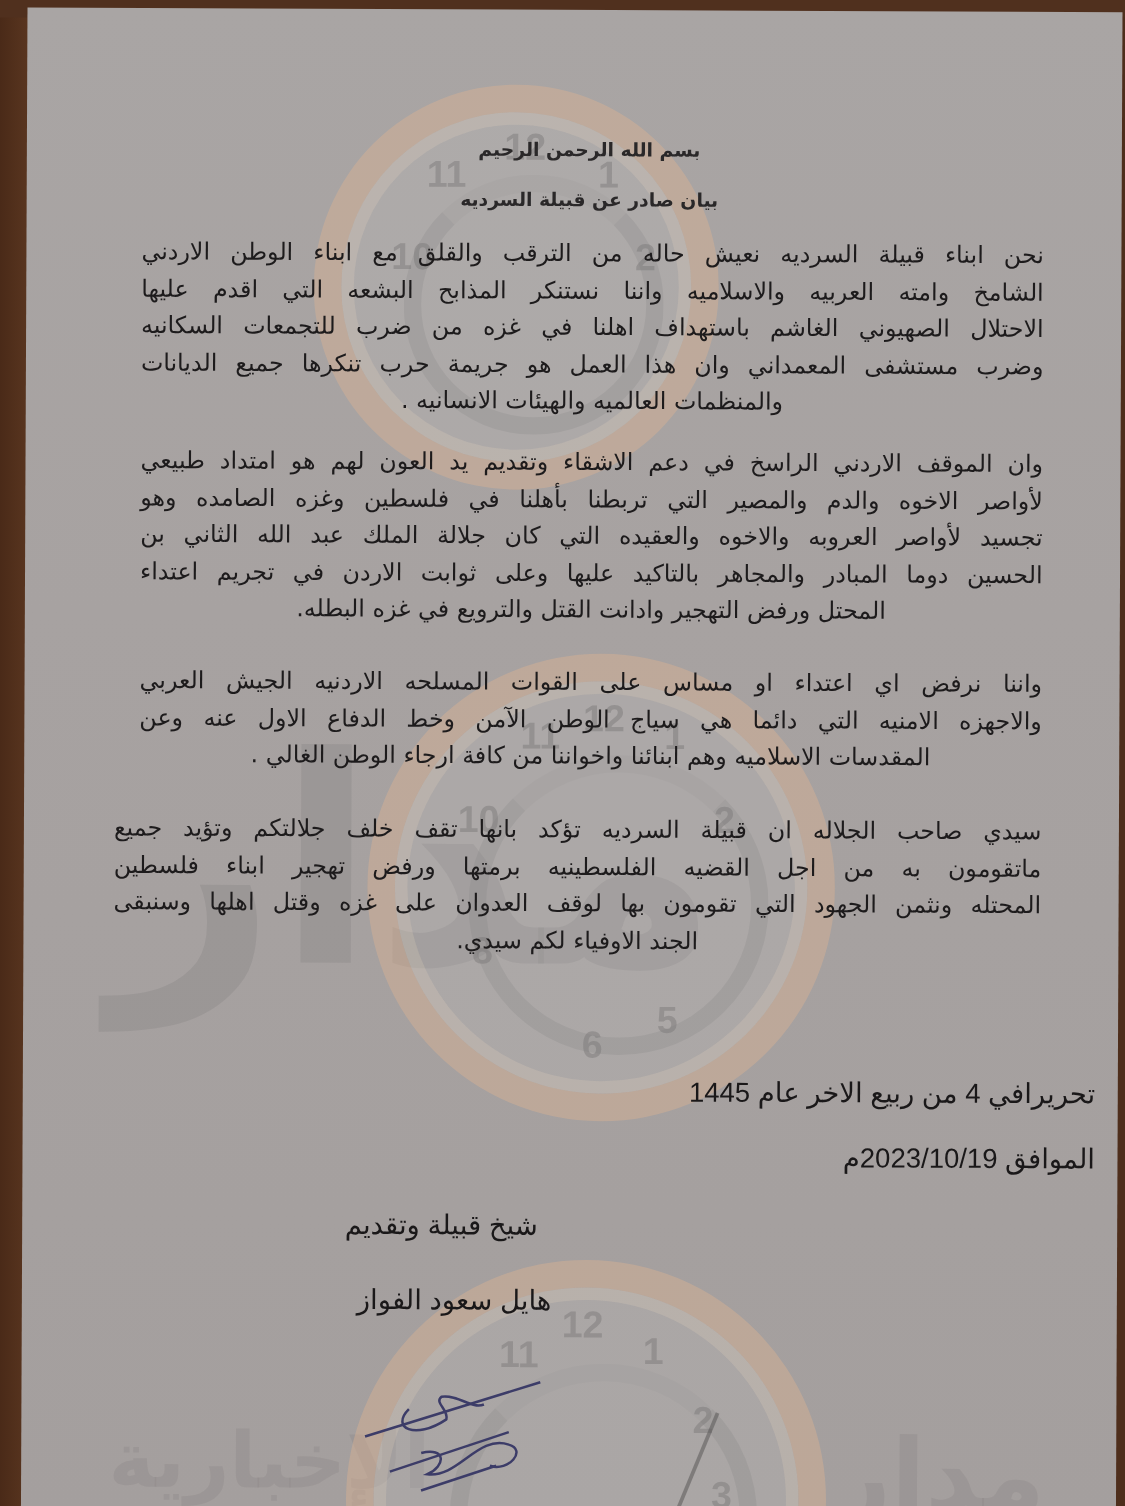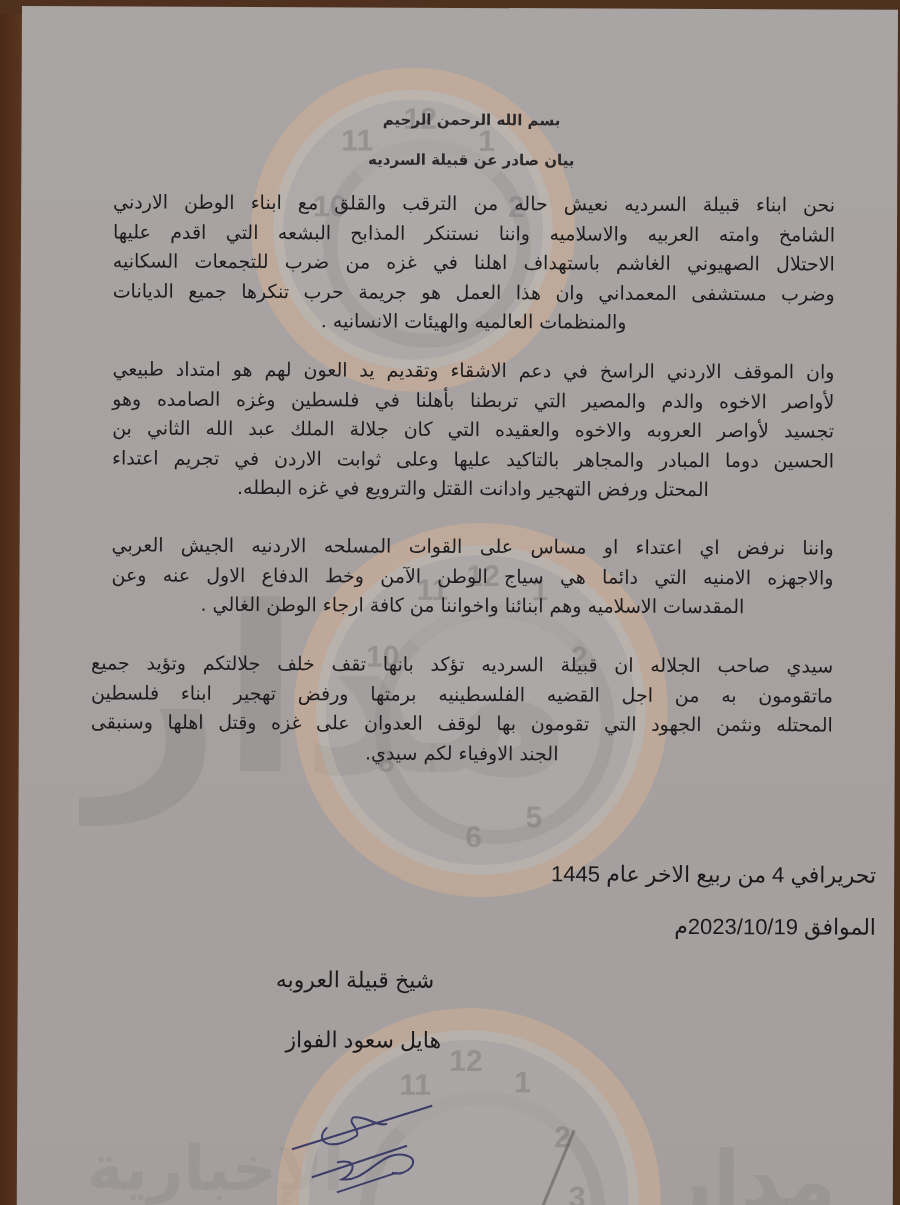--- a/index.html
+++ b/index.html
@@ -195,21 +195,21 @@
     <div class="para" style="top:642px; left:72px; width:742px;">
       <span class="line">سيدي صاحب الجلاله ان قبيلة السرديه تؤكد بانها تقف خلف جلالتكم وتؤيد جميع</span>
       <span class="line">ماتقومون به من اجل القضيه الفلسطينيه برمتها ورفض تهجير ابناء فلسطين</span>
       <span class="line">المحتله ونثمن الجهود التي تقومون بها لوقف العدوان على غزه وقتل اهلها وسنبقى</span>
       <span class="line last">الجند الاوفياء لكم سيدي.</span>
     </div>
 
     <div class="date" style="top:853px;">تحريرافي 4 من ربيع الاخر عام 1445</div>
     <div class="date" style="top:905px;text-align:right;">الموافق 2023/10/19م</div>
 
-    <div class="sig-title" style="left:258px; top:960px;">شيخ قبيلة العروبه</div>
+    <div class="sig-title" style="left:258px; top:960px;">شيخ قبيلة وتقديم</div>
     <div class="sig-title" style="left:268px; top:1020px;">هايل سعود الفواز</div>
 
     <svg class="signature" viewBox="0 0 170 110">
       <path d="M5 62 L145 18" stroke="#3c3c68" stroke-width="2" fill="none"></path>
       <path d="M40 40 C25 55, 45 65, 70 48 C72 40, 60 35, 66 30 C80 28, 90 40, 100 36" stroke="#3c3c68" stroke-width="2" fill="none"></path>
       <path d="M25 90 L120 58" stroke="#3c3c68" stroke-width="2" fill="none"></path>
       <path d="M50 75 C70 70, 70 85, 55 92 C80 95, 95 60, 120 68 C135 72, 120 90, 105 85" stroke="#3c3c68" stroke-width="2" fill="none"></path>
       <path d="M50 105 L110 85" stroke="#3c3c68" stroke-width="2" fill="none"></path>
     </svg>
   </div>

